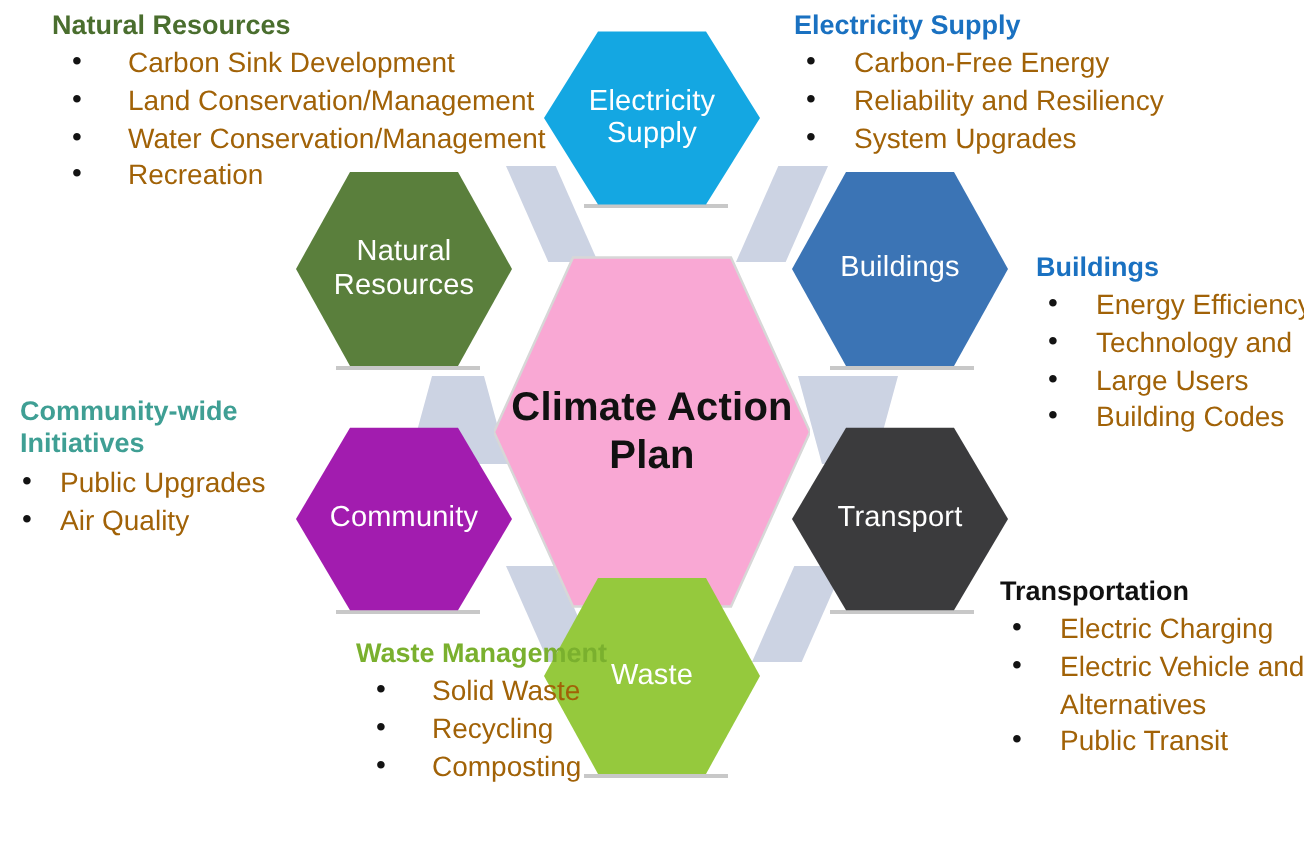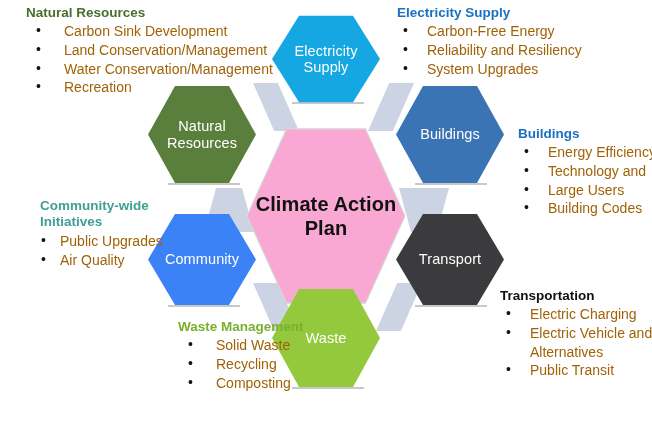--- a/index.html
+++ b/index.html
@@ -153,21 +153,21 @@
 
   <div class="hexshadow" style="left:292px; top:387px; width:72px;"></div>
   <div class="hexwrap" style="left:272px; top:287px; width:108px; height:102px; z-index:6;">
     <div class="hex" style="background:#95c93d;">
       <div class="hexlabel">Waste</div>
     </div>
   </div>
 
   <div class="hexshadow" style="left:168px; top:305px; width:72px;"></div>
   <div class="hexwrap" style="left:148px; top:212px; width:108px; height:95px; z-index:6;">
-    <div class="hex" style="background:#3b82f6;">
+    <div class="hex" style="background:#a21caf;">
       <div class="hexlabel">Community</div>
     </div>
   </div>
 
   <div class="hexshadow" style="left:168px; top:183px; width:72px;"></div>
   <div class="hexwrap" style="left:148px; top:84px; width:108px; height:101px; z-index:6;">
     <div class="hex" style="background:#5a7f3c;">
       <div class="hexlabel">Natural
 Resources</div>
     </div>
@@ -214,21 +214,21 @@
 
   <div class="note" style="left:142px; top:319px; z-index:9;margin-left:36px;">
     <div class="note-title" style="color:#7ab02e;">Waste Management</div>
     <ul>
       <li>Solid Waste</li>
       <li>Recycling</li>
       <li>Composting</li>
     </ul>
   </div>
 
-  <div class="note narrow" style="left:10px; top:198px; z-index:9;margin-left:30px;">
+  <div class="note narrow" style="left:10px; top:198px; z-index:9;">
     <div class="note-title" style="color:#3f9f94;">Community-wide
 Initiatives</div>
     <ul>
       <li>Public Upgrades</li>
       <li>Air Quality</li>
     </ul>
   </div>
 
 </div>
 

